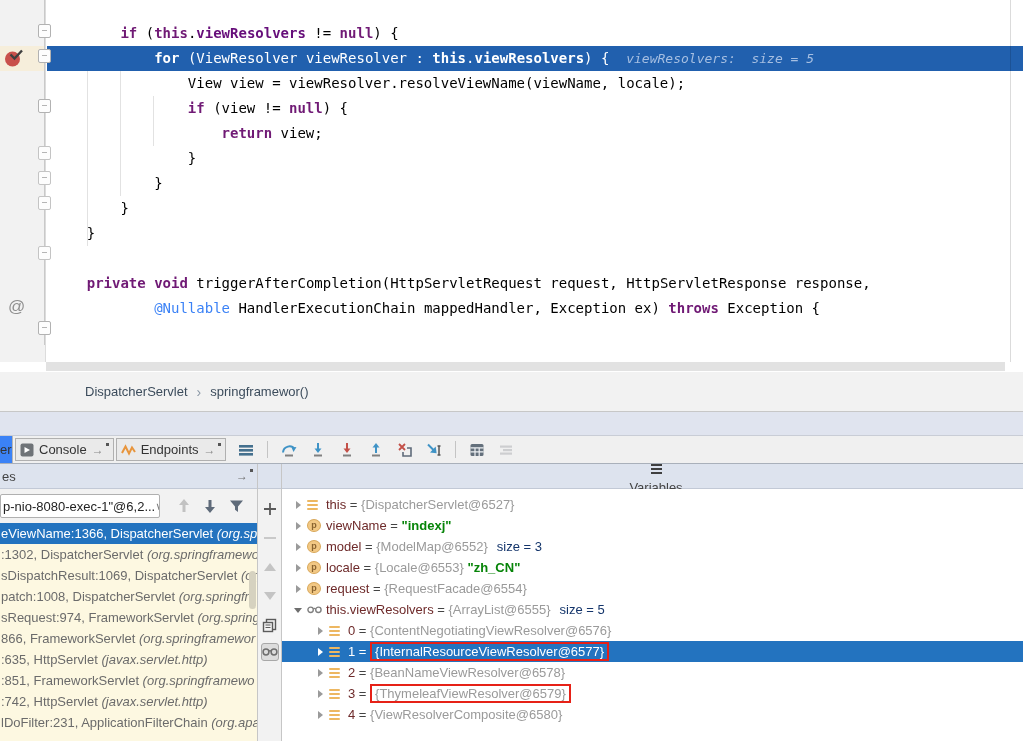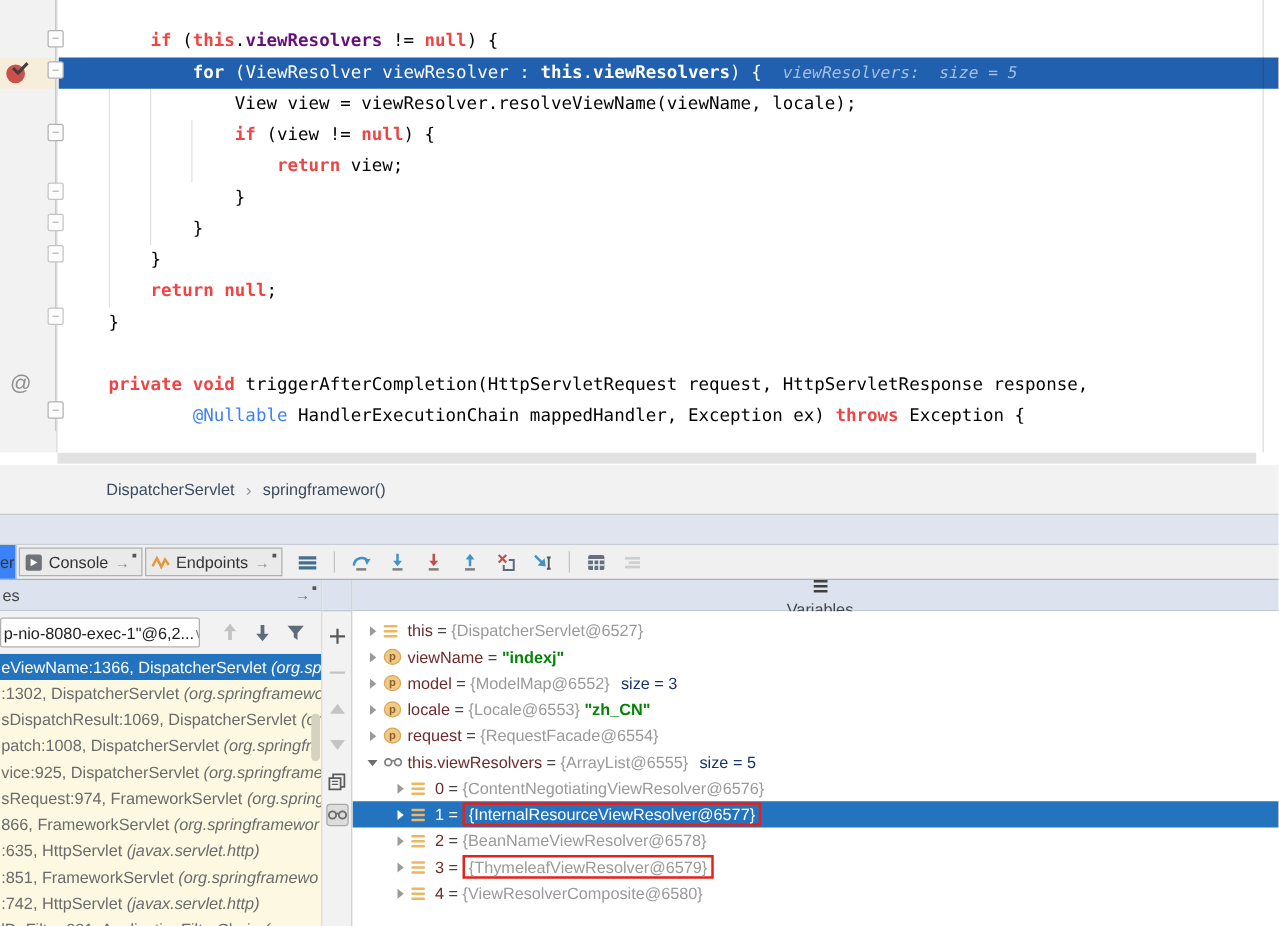--- a/index.html
+++ b/index.html
@@ -16,21 +16,21 @@
   .at-symbol { position:absolute; left:8px; top:297px; font-size:17px; color:#8f8f8f; z-index:4; }
   .fold-marker { position:absolute; left:38px; width:13px; height:14px; background:#fdfdfd;
                  border:1px solid #b2b2b2; border-radius:2px; z-index:6;
                  display:flex; align-items:center; justify-content:center; }
   .fold-marker::after { content:"–"; color:#8f8f8f; font-size:9px; line-height:1; margin-top:-1px; }
   .fold-marker.up { border-color:#c4c4c4; }
 
   .code { position:absolute; left:47px; top:21px; right:0; z-index:1; }
   .code-line { height:25px; line-height:25px; white-space:pre; padding-left:6px;
                font-family:"DejaVu Sans Mono", monospace; font-size:14px; color:#000; }
-  .sk { color:#ef4444; font-weight:bold; }
+  .sk { color:#701a75; font-weight:bold; }
   .sf { color:#660e7a; font-weight:bold; }
   .sa { color:#3b82f6; }
   .sp { color:#000; }
   .sh { color:#a6bfe2; font-style:italic; font-size:13px; }
   .exec-line { background:#2160ae; }
   .exec-line .sk, .exec-line .sf, .exec-line .sp { color:#ffffff; }
   .iguide { position:absolute; width:1px; background:#e2e2e2; z-index:0; }
   .rmargin { position:absolute; left:1010px; top:0; width:1px; height:362px;
              background:rgba(0,0,0,0.14); z-index:8; }
 
@@ -130,21 +130,20 @@
   <div class="at-symbol">@</div>
   <div class="code" id="code-area">
       <div class="code-line"><span class="sp">        </span><span class="sk">if</span><span class="sp"> (</span><span class="sk">this</span><span class="sp">.</span><span class="sf">viewResolvers</span><span class="sp"> != </span><span class="sk">null</span><span class="sp">) {</span></div>
       <div class="code-line exec-line"><span class="sp">            </span><span class="sk">for</span><span class="sp"> (ViewResolver viewResolver : </span><span class="sk">this</span><span class="sp">.</span><span class="sf">viewResolvers</span><span class="sp">) {  </span><span class="sh">viewResolvers:  size = 5</span></div>
       <div class="code-line"><span class="sp">                </span><span class="sp">View view = viewResolver.resolveViewName(viewName, locale);</span></div>
       <div class="code-line"><span class="sp">                </span><span class="sk">if</span><span class="sp"> (view != </span><span class="sk">null</span><span class="sp">) {</span></div>
       <div class="code-line"><span class="sp">                    </span><span class="sk">return</span><span class="sp"> view;</span></div>
       <div class="code-line"><span class="sp">                </span><span class="sp">}</span></div>
       <div class="code-line"><span class="sp">            </span><span class="sp">}</span></div>
       <div class="code-line"><span class="sp">        </span><span class="sp">}</span></div>
-      <div class="code-line"><span class="sp">        </span><span class="sk">return</span><span class="sp"> </span><span class="sk">null</span><span class="sp">;</span></div>
       <div class="code-line"><span class="sp">    </span><span class="sp">}</span></div>
       <div class="code-line"><span class="sp"></span></div>
       <div class="code-line"><span class="sp">    </span><span class="sk">private</span><span class="sp"> </span><span class="sk">void</span><span class="sp"> triggerAfterCompletion(HttpServletRequest request, HttpServletResponse response,</span></div>
       <div class="code-line"><span class="sp">            </span><span class="sa">@Nullable</span><span class="sp"> HandlerExecutionChain mappedHandler, Exception ex) </span><span class="sk">throws</span><span class="sp"> Exception {</span></div>
     </div>
   <div id="fold-markers">
       <div class="fold-marker down" style="top: 24px;"></div>
       <div class="fold-marker down" style="top: 49px;"></div>
       <div class="fold-marker down" style="top: 99px;"></div>
       <div class="fold-marker up" style="top: 146px;"></div>
@@ -260,21 +259,20 @@
             <polygon points="1,1.5 14,1.5 9,7.5 9,13 6,10.8 6,7.5" fill="#5f6b7a"></polygon>
           </svg>
       </div>
     </div>
     <div class="frames-list" id="frames-list">
       <div class="frames-scrollthumb"></div>
     <div class="frame-row selected"><span>eViewName:1366, DispatcherServlet </span><span class="pkg">(org.spr</span></div>
         <div class="frame-row"><span>:1302, DispatcherServlet </span><span class="pkg">(org.springframewo</span></div>
         <div class="frame-row"><span>sDispatchResult:1069, DispatcherServlet </span><span class="pkg">(org</span></div>
         <div class="frame-row"><span>patch:1008, DispatcherServlet </span><span class="pkg">(org.springfra</span></div>
-        <div class="frame-row"><span>vice:925, DispatcherServlet </span><span class="pkg">(org.springframe</span></div>
         <div class="frame-row"><span>sRequest:974, FrameworkServlet </span><span class="pkg">(org.spring</span></div>
         <div class="frame-row"><span>866, FrameworkServlet </span><span class="pkg">(org.springframewor</span></div>
         <div class="frame-row"><span>:635, HttpServlet </span><span class="pkg">(javax.servlet.http)</span></div>
         <div class="frame-row"><span>:851, FrameworkServlet </span><span class="pkg">(org.springframewo</span></div>
         <div class="frame-row"><span>:742, HttpServlet </span><span class="pkg">(javax.servlet.http)</span></div>
         <div class="frame-row"><span>lDoFilter:231, ApplicationFilterChain </span><span class="pkg">(org.apa</span></div>
       </div>
   </div>
 
   <div class="watch-col">

